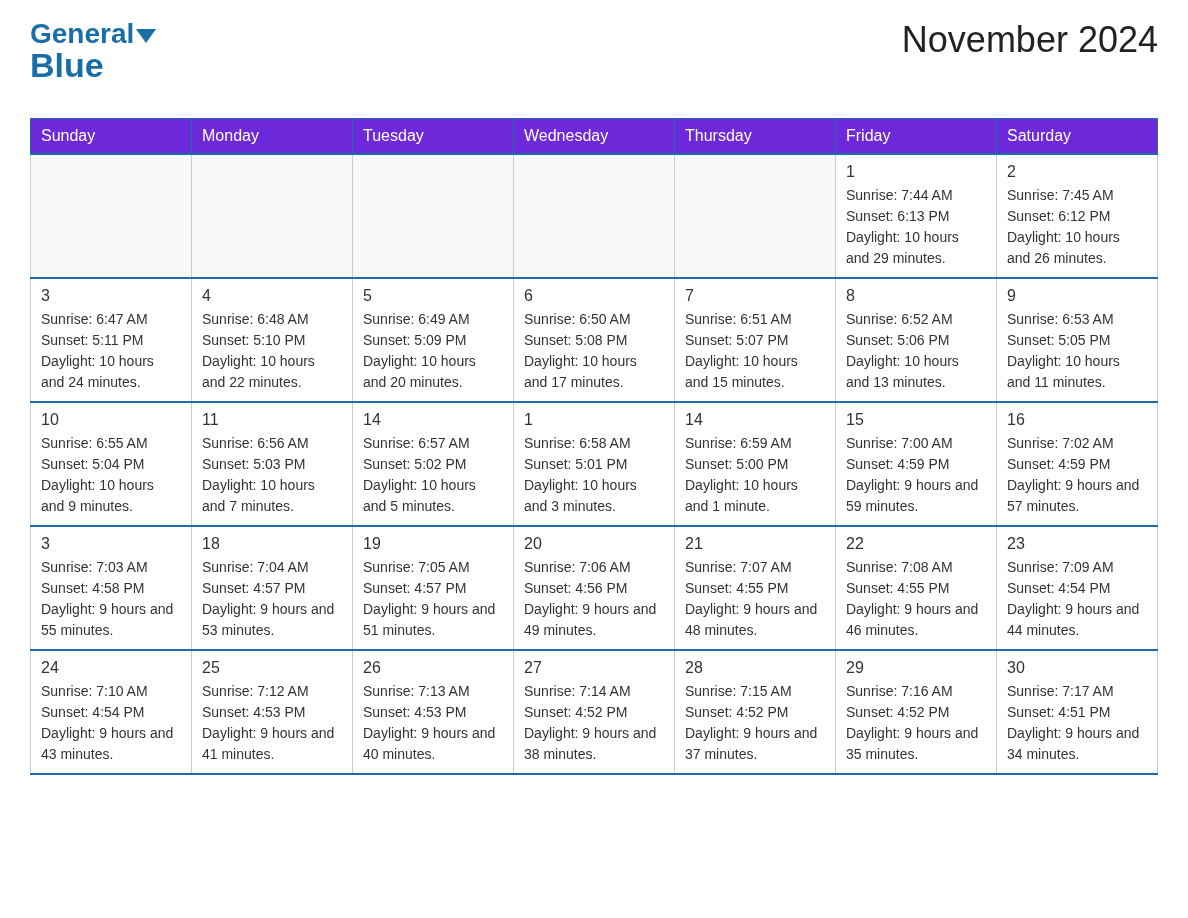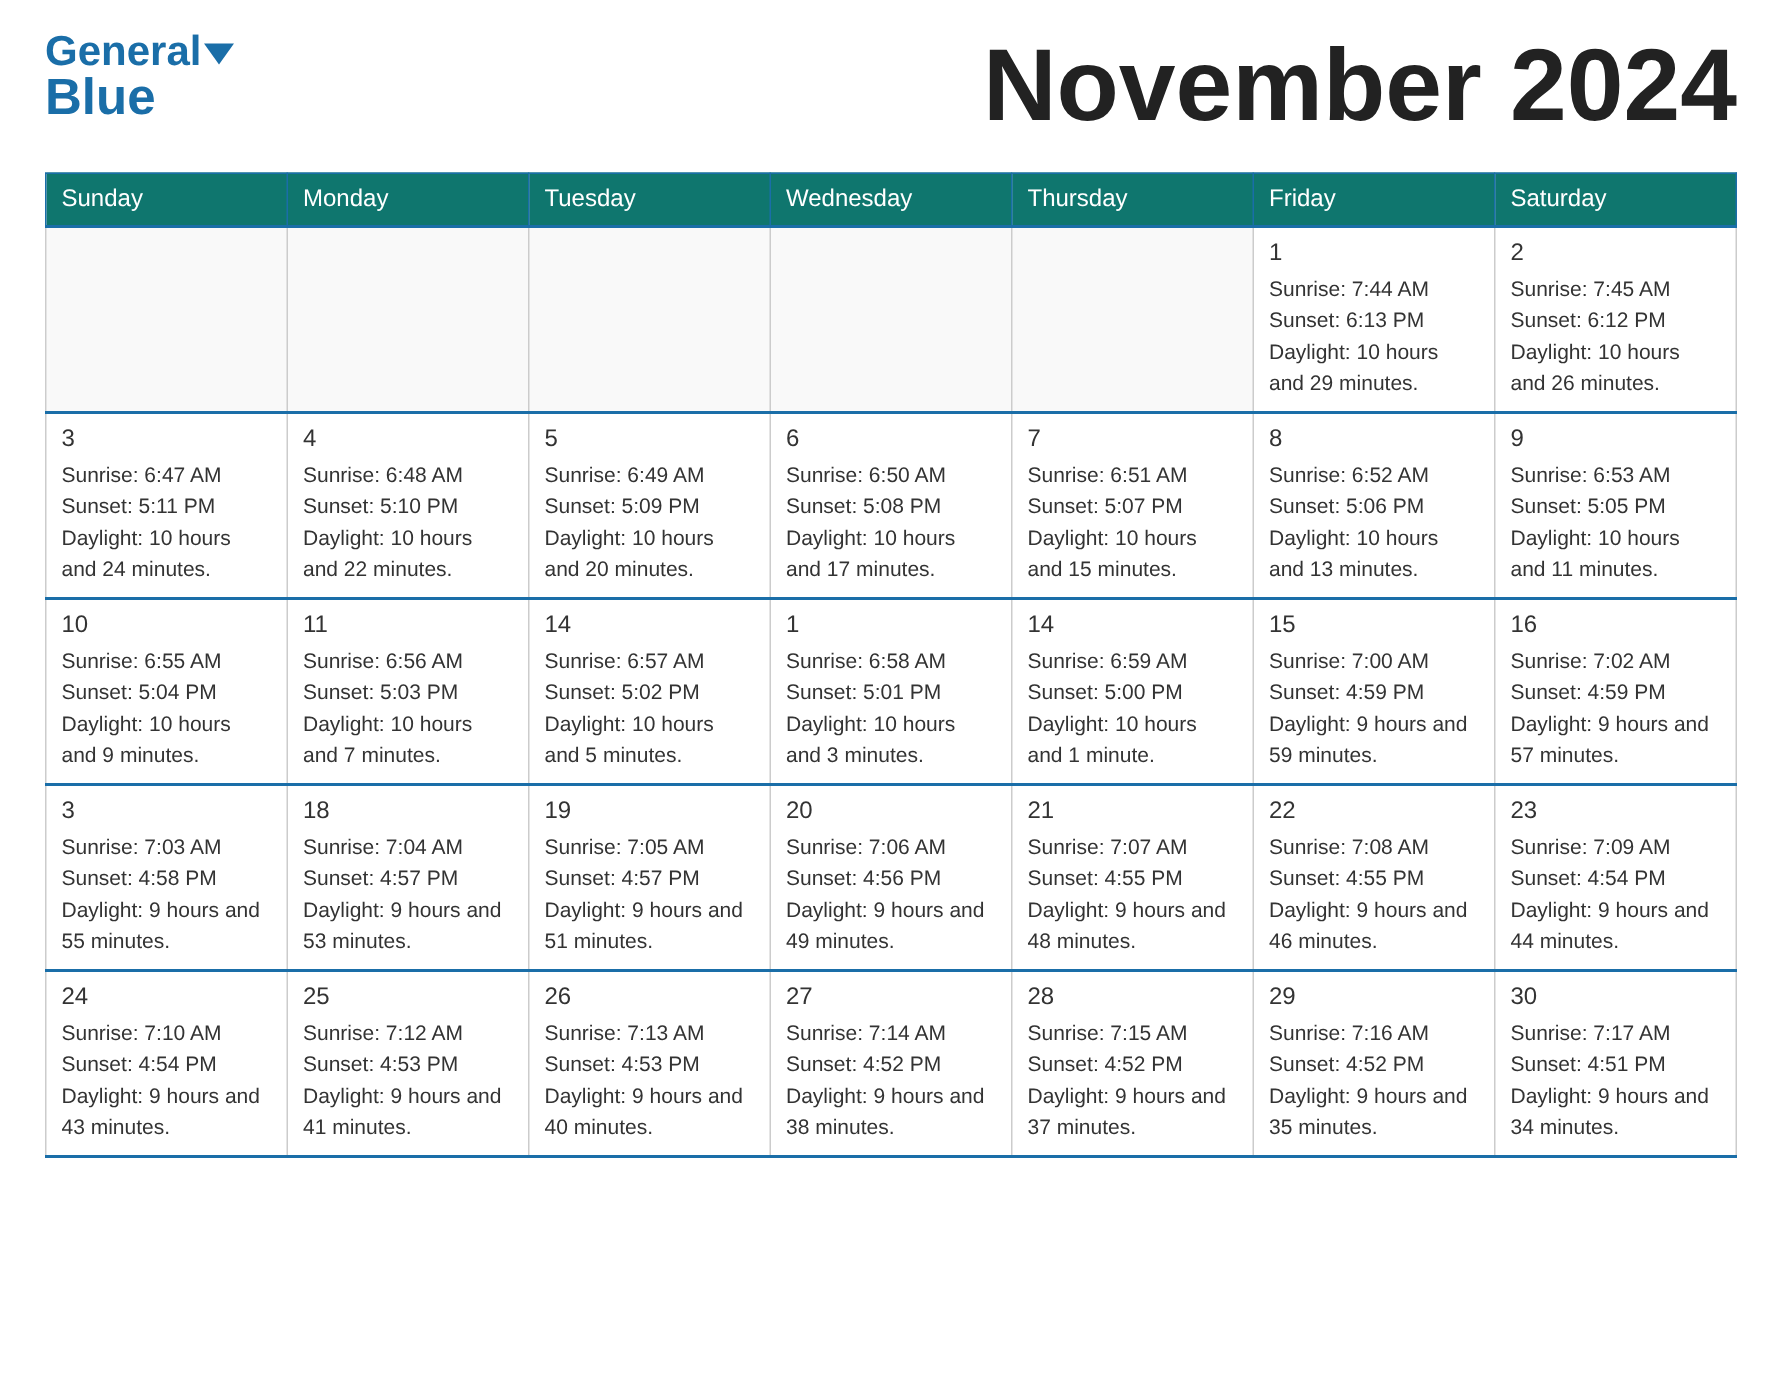--- a/index.html
+++ b/index.html
@@ -7,21 +7,21 @@
       font-family: Arial, sans-serif;
       background: #fff;
       padding: 20px 30px;
       width: 1188px;
       min-height: 918px;
     }
     .header {
       display: flex;
       justify-content: space-between;
       align-items: flex-start;
-      margin-bottom: 20px;
+      margin-bottom: 36px;
     }
     .logo {
       display: flex;
       flex-direction: column;
       align-items: flex-start;
     }
     .logo-text-general {
       font-size: 28px;
       font-weight: bold;
       color: #333;
@@ -43,37 +43,37 @@
     .logo-blue {
       font-size: 34px;
       font-weight: bold;
       color: #1a6ea8;
       line-height: 1;
     }
     .title-section {
       text-align: right;
     }
     .month-title {
-      font-size: 68px;
-      font-weight: bold;
+      font-size: 36px;
+      font-weight: normal;
       color: #222;
       line-height: 1.1;
     }
     .location {
       font-size: 22px;
       color: #444;
       margin-top: 4px;
     }
     .calendar {
       width: 100%;
       border-collapse: collapse;
       border: 1px solid #1a6ea8;
     }
     .calendar th {
-      background-color: #0f766e;
+      background-color: #6d28d9;
       color: #fff;
       padding: 8px 10px;
       font-size: 16px;
       font-weight: normal;
       text-align: left;
       border: 1px solid #1a6ea8;
     }
     .calendar td {
       vertical-align: top;
       padding: 8px 10px;

